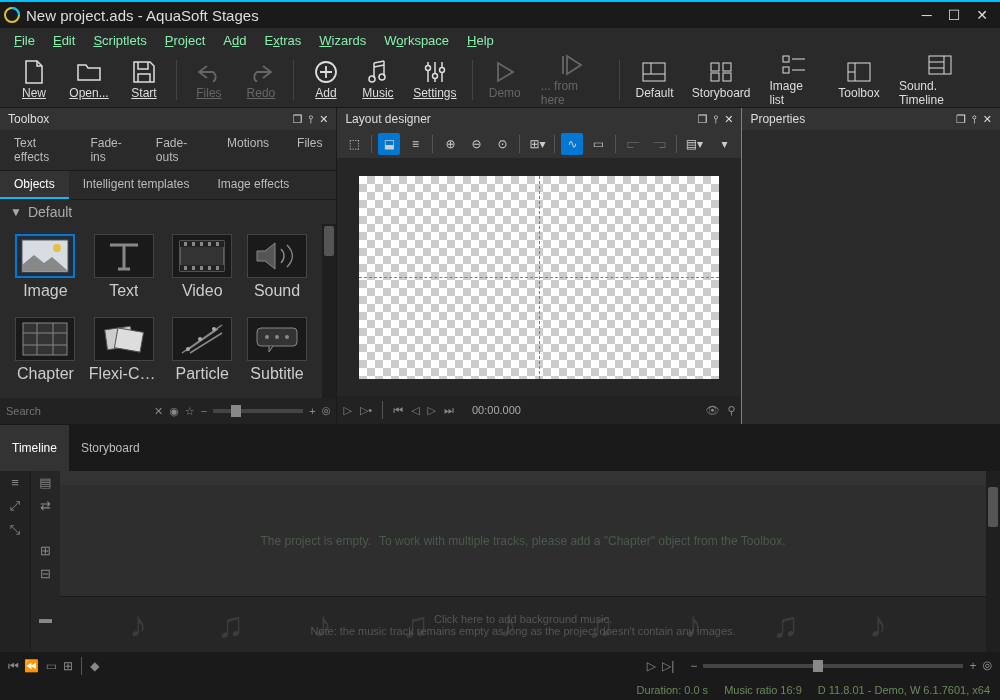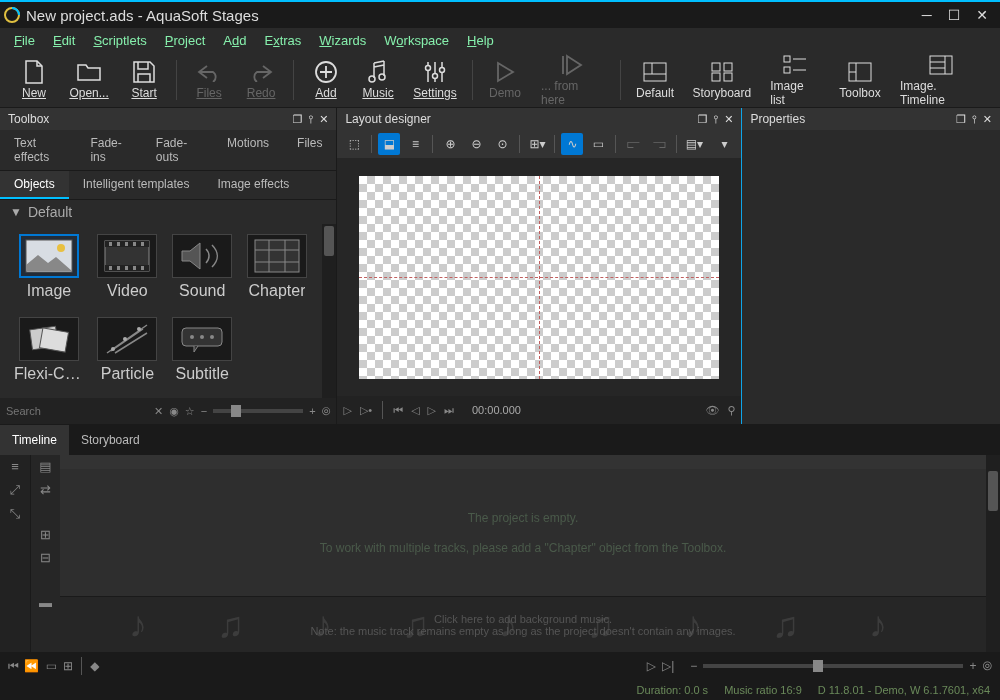--- a/index.html
+++ b/index.html
@@ -44,28 +44,28 @@
 .ltbtn.active { background: #0078d4; }
 .ltsep { width: 1px; height: 18px; background: #555; margin: 0 2px; }
 .canvas-wrap { flex: 1; background: #262626; display: flex; align-items: center; justify-content: center; padding: 4px; }
 .canvas { width: 360px; height: 203px; background-image: linear-gradient(45deg,#ccc 25%,transparent 25%),linear-gradient(-45deg,#ccc 25%,transparent 25%),linear-gradient(45deg,transparent 75%,#ccc 75%),linear-gradient(-45deg,transparent 75%,#ccc 75%); background-size: 16px 16px; background-position: 0 0,0 8px,8px -8px,-8px 0; background-color: #fff; position: relative; }
 .canvas .guide-h { position: absolute; left: 0; right: 0; top: 50%; border-top: 1px dashed #c06060; }
 .canvas .guide-v { position: absolute; top: 0; bottom: 0; left: 50%; border-left: 1px dashed #c06060; }
 .playbar { height: 28px; background: #222; display: flex; align-items: center; padding: 0 6px; gap: 8px; color: #888; font-size: 11px; }
 .playbar .tc { color: #aaa; }
 .bottom { height: 256px; display: flex; flex-direction: column; border-top: 1px solid #1a1a1a; }
 .bottabs { display: flex; background: #1a1a1a; }
-.bottab { padding: 8px 12px; color: #bbb; cursor: pointer; }
+.bottab { padding: 16px 12px; color: #bbb; cursor: pointer; }
 .bottab.active { background: #333; color: #fff; }
 .tlbody { flex: 1; display: flex; background: #2a2a2a; position: relative; }
 .tlside { width: 30px; background: #222; display: flex; flex-direction: column; align-items: center; gap: 8px; padding: 4px 0; }
 .tlside2 { width: 30px; background: #262626; display: flex; flex-direction: column; align-items: center; gap: 8px; padding: 4px 0; border-left: 1px solid #1a1a1a; }
 .tlside span, .tlside2 span { color: #888; font-size: 13px; cursor: pointer; }
 .tlcontent { flex: 1; display: flex; flex-direction: column; }
-.tlempty { flex: 1; display: flex; flex-direction: column; align-items: center; justify-content: center; color: #4a5a4a; font-size: 12px; gap: 4px; background: #2e2e2e; }
+.tlempty { flex: 1; display: flex; flex-direction: row; align-items: center; justify-content: center; color: #4a5a4a; font-size: 12px; gap: 4px; background: #2e2e2e; }
 .tlmusic { height: 56px; background: #262626; display: flex; flex-direction: column; align-items: center; justify-content: center; color: #555; font-size: 11px; position: relative; overflow: hidden; border-top: 1px solid #1a1a1a; }
 .tlmusic .notes { position: absolute; inset: 0; opacity: 0.1; font-size: 36px; letter-spacing: 30px; line-height: 56px; text-align: center; color: #fff; }
 .tltransport { height: 28px; background: #1a1a1a; display: flex; align-items: center; padding: 0 8px; gap: 6px; color: #888; }
 .tltransport .spacer { flex: 1; }
 .statusbar { height: 20px; background: #1a1a1a; display: flex; align-items: center; justify-content: flex-end; padding: 0 10px; gap: 16px; font-size: 11px; color: #6a8a5a; }
 svg { display: block; }
 .scrollbar-v { width: 14px; background: #1f1f1f; position: relative; }
 .scrollbar-v .th { position: absolute; left: 2px; right: 2px; background: #555; border-radius: 2px; }
 </style>
 </head>
@@ -230,21 +230,21 @@
       </span>
       <span>Toolbox</span>
     </div>
   <div class="tbitem">
       <span class="ic">
         <svg width="24" height="20" viewBox="0 0 24 20">
           <rect x="1" y="1" width="22" height="18" fill="none" stroke="#ddd"></rect>
           <path d="M16 1v18M1 7h15M1 13h15" stroke="#ddd"></path>
         </svg>
       </span>
-      <span>Image. Timeline</span>
+      <span>Sound. Timeline</span>
     </div>
 </div>
 
 <div class="main">
 
   <div class="panel toolbox-left">
     <div class="paneltitle">
       <span class="title">Toolbox</span>
       <span class="pctrls">
           <span>❐</span>
@@ -272,20 +272,28 @@
       <div class="objgrid" style="flex:1">
         <div class="objcell sel">
             <div class="thumb">
               <svg width="48" height="34">
                 <rect x="1" y="1" width="46" height="32" fill="#d8dde3" stroke="#555"></rect>
                 <circle cx="36" cy="9" r="4" fill="#e8c040"></circle>
                 <path d="M1 26l12-10 10 8 8-6 16 14H1z" fill="#888"></path>
               </svg>
             </div>
             <span class="lbl">Image</span>
+          </div>
+        <div class="objcell">
+            <div class="thumb">
+              <svg width="40" height="34">
+                <path d="M6 6h28M20 6v24M14 30h12" stroke="#888" stroke-width="3" fill="none"></path>
+              </svg>
+            </div>
+            <span class="lbl">Text</span>
           </div>
         <div class="objcell">
             <div class="thumb">
               <svg width="48" height="34">
                 <rect x="2" y="2" width="44" height="30" fill="#333" stroke="#888"></rect>
                 <rect x="2" y="2" width="44" height="6" fill="#222"></rect>
                 <rect x="2" y="26" width="44" height="6" fill="#222"></rect>
                 <rect x="6" y="3" width="3" height="4" fill="#888"></rect>
                 <rect x="14" y="3" width="3" height="4" fill="#888"></rect>
                 <rect x="22" y="3" width="3" height="4" fill="#888"></rect>

